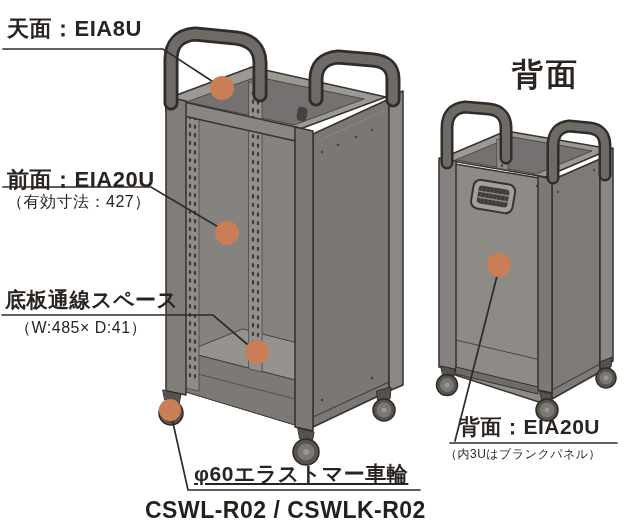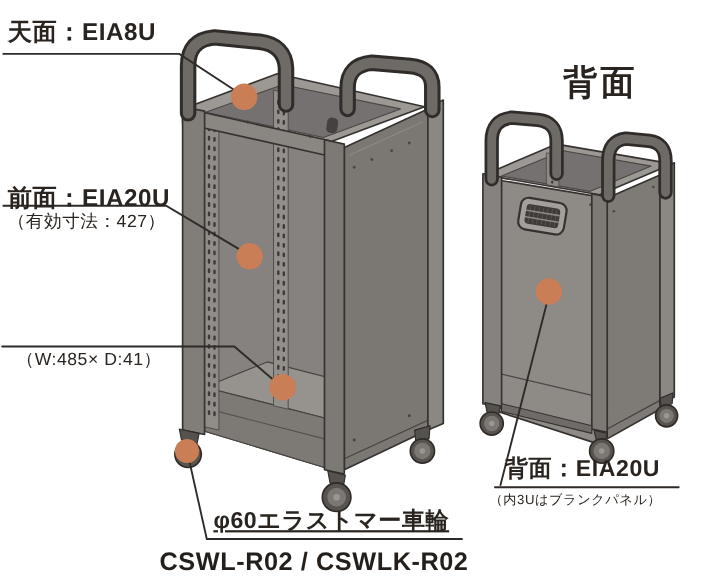--- a/index.html
+++ b/index.html
@@ -178,20 +178,21 @@
       <circle cx="170" cy="410" r="11" fill="#c97e55" stroke="none"></circle>
       <circle cx="499" cy="265" r="12" fill="#c97e55" stroke="none"></circle>
     </g>
   </svg>
 
   <div class="lbl lbl-main lbl-top">天面：EIA8U</div>
 
   <div class="lbl lbl-main lbl-front">前面：EIA20U</div>
   <div class="lbl lbl-sub lbl-front-sub">（有効寸法：427）</div>
 
+  <div class="lbl lbl-main lbl-bottom">底板通線スペース</div>
   <div class="lbl lbl-sub lbl-bottom-sub">（W:485× D:41）</div>
 
   <div class="lbl lbl-main lbl-wheel">φ60エラストマー車輪</div>
 
   <div class="lbl hdr-back">背面</div>
 
   <div class="lbl lbl-main lbl-back">背面：EIA20U</div>
   <div class="lbl lbl-sub lbl-back-sub">（内3Uはブランクパネル）</div>
 
   <div class="product-title">CSWL-R02 / CSWLK-R02</div>

